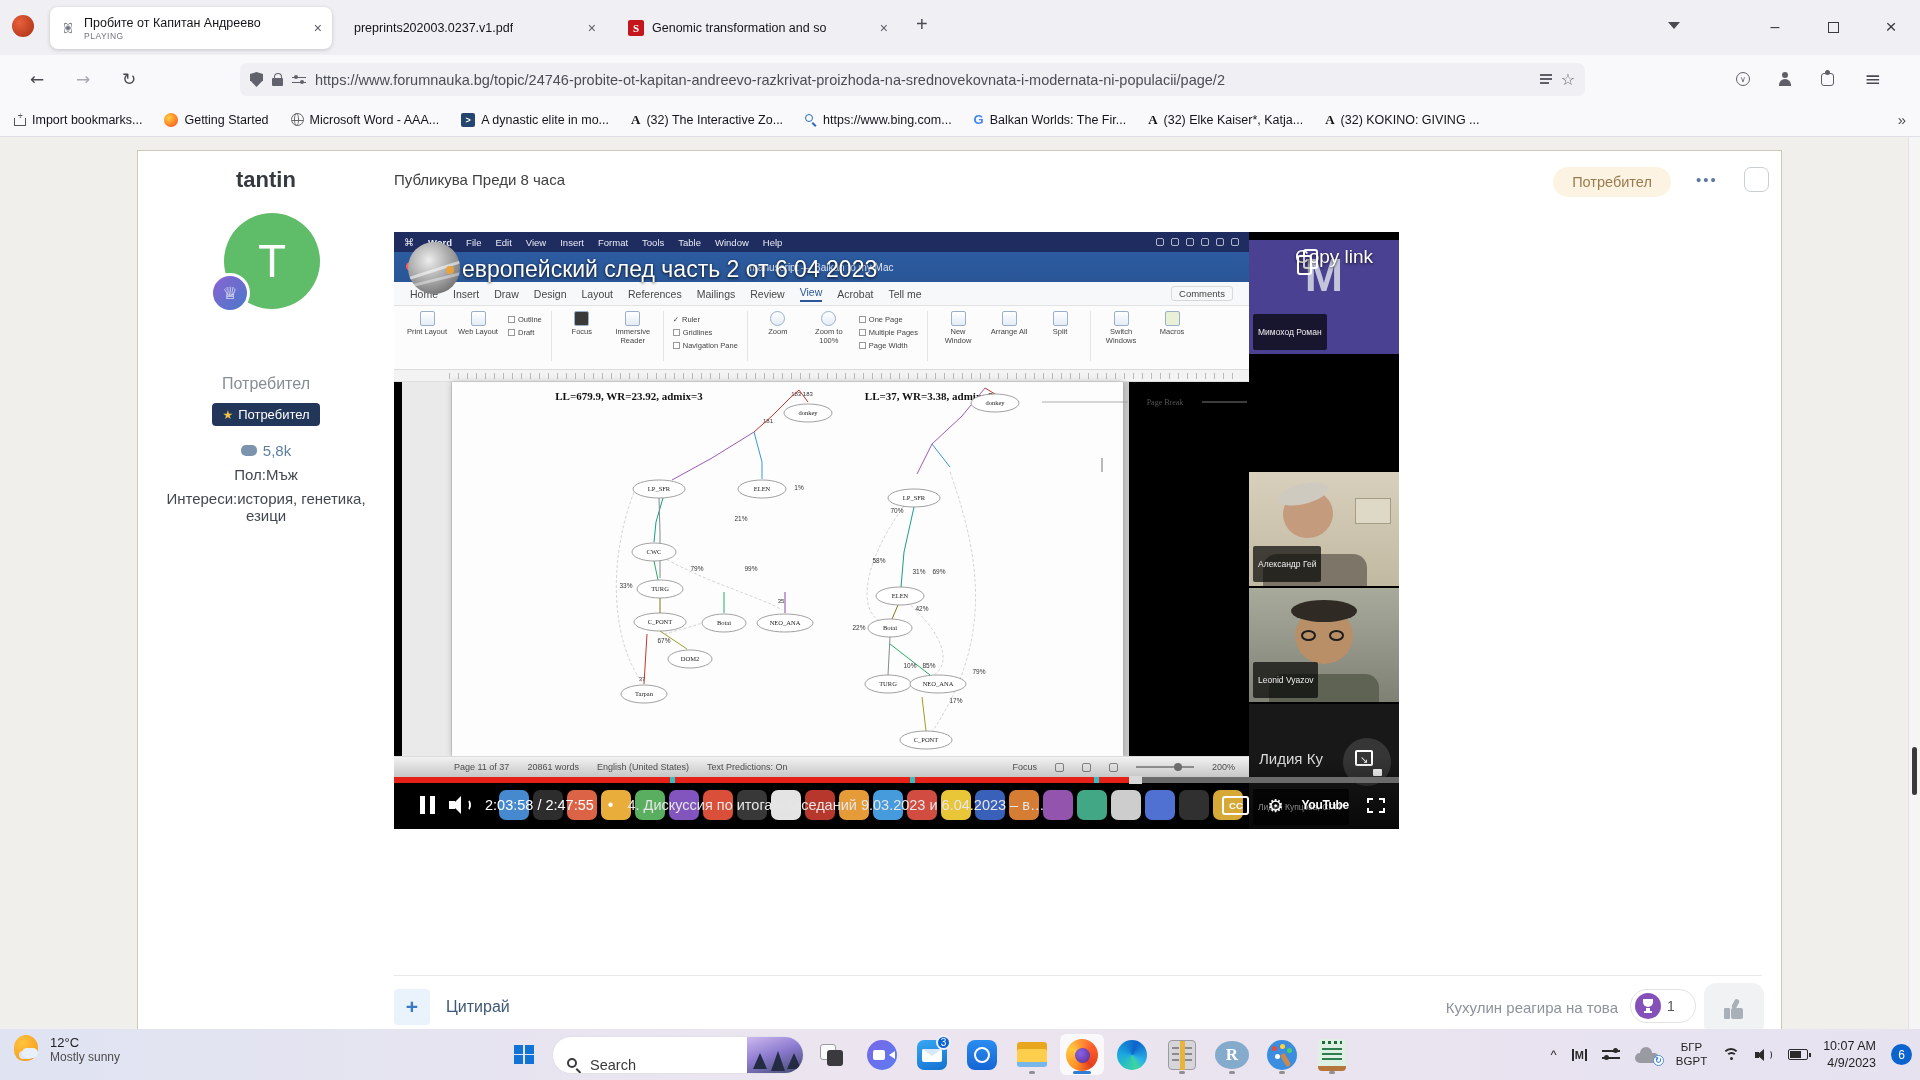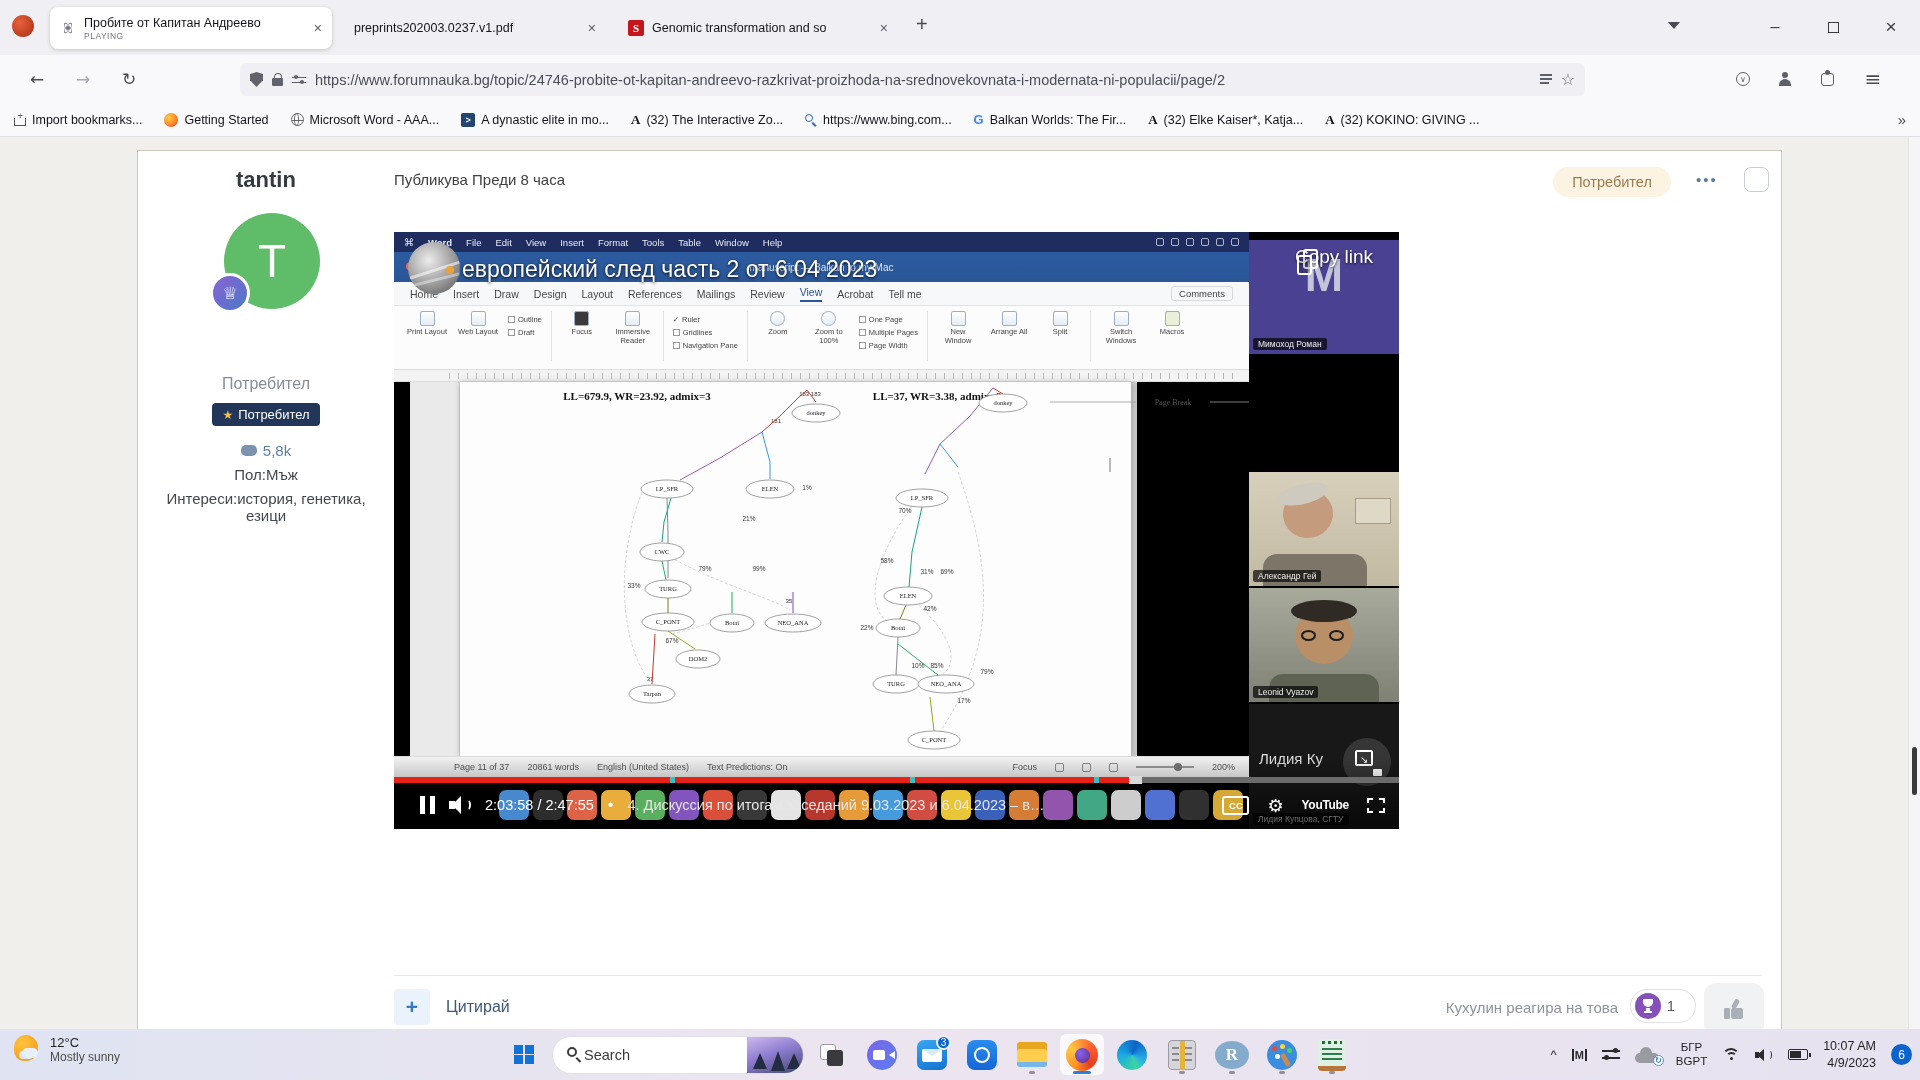--- a/index.html
+++ b/index.html
@@ -82,21 +82,21 @@
 #wtabs .cmts{margin-left:auto;color:#444;border:1px solid #d9d9d9;border-radius:3px;padding:1px 7px;font-size:9.5px}
 #ribbon{position:absolute;left:0;top:74px;width:855px;height:64px;background:#fcfcfc;border-bottom:1px solid #dcdcdc;display:flex;align-items:flex-start;gap:9px;padding:5px 12px}
 .ritem{display:flex;flex-direction:column;align-items:center;gap:2px;font-size:7.5px;color:#444;text-align:center;width:42px;line-height:1.15}
 .ribic{width:15px;height:15px;border:1px solid #9bb0c8;background:linear-gradient(#fff,#e4ecf5);border-radius:2px}
 .rstack{display:flex;flex-direction:column;gap:4px;font-size:7.5px;color:#444;padding-top:4px}
 .rrow{display:flex;align-items:center;gap:3px;white-space:nowrap}
 .cbx{display:inline-block;width:7px;height:7px;border:1px solid #999;background:#fff}
 .vsep{width:1px;height:50px;background:#e4e4e4}
 #ruler{position:absolute;left:0;top:138px;width:855px;height:12px;background:#f3f3f3;border-bottom:1px solid #ddd}
 #ruler s{position:absolute;left:55px;right:10px;top:3px;height:6px;background:repeating-linear-gradient(90deg,#b9b9b9 0 1px,transparent 1px 9px)}
-#docarea{position:absolute;left:16px;top:150px;width:727px;height:374px;background:#c9c9c9}
+#docarea{position:absolute;left:8px;top:150px;width:727px;height:374px;background:#c9c9c9}
 #navstrip{position:absolute;left:0;top:0;width:50px;height:374px;background:#eaeaea;border-right:1px solid #d4d4d4}
 #docpage{position:absolute;left:50px;top:0;right:6px;bottom:0;background:#fdfdfd;box-shadow:0 0 6px rgba(0,0,0,.25)}
 #treesvg{position:absolute;left:0;top:0}
 #wstatus{position:absolute;left:0;top:524px;width:855px;height:21px;background:#f2f2f2;border-top:1px solid #dcdcdc;display:flex;align-items:center;gap:18px;padding:0 14px 0 60px;font-size:9px;color:#555;white-space:nowrap}
 .sic{width:9px;height:9px;border:1px solid #8a8a8a;border-radius:2px}
 #zslider{width:58px;height:2px;background:#9a9a9a;position:relative}
 #zslider s{position:absolute;left:38px;top:-3px;width:8px;height:8px;border-radius:50%;background:#777}
 #ytprog{position:absolute;left:0;top:545px;width:1005px;height:6px;background:#6b6b6b;z-index:6}
 #ytred{position:absolute;left:0;top:0;height:6px;width:735px;background:#e62117}
 .chap{position:absolute;top:0;height:6px;width:5px;background:#35c1c1}
@@ -128,21 +128,21 @@
 #chanav u{position:absolute;left:-6px;top:36px;width:70px;height:3px;background:rgba(255,255,255,.4);transform:rotate(-14deg)}
 #vtitle{position:absolute;left:52px;top:24px;z-index:5;display:flex;align-items:center;gap:8px;color:#fff;font-size:23px;text-shadow:0 1px 3px rgba(0,0,0,.9)}
 #vtitle .dot{width:8px;height:8px;border-radius:50%;background:#e8a33d}
 #copylink{position:absolute;left:880px;top:14px;z-index:5;width:120px;text-align:center;color:#fff;text-shadow:0 1px 3px rgba(0,0,0,.8)}
 .cpico{position:relative;width:26px;height:30px;margin:0 auto 4px}
 .cpico s{position:absolute;left:8px;top:0;width:15px;height:20px;border:2px solid #fff;border-radius:3px}
 .cpico u{position:absolute;left:2px;top:6px;width:15px;height:20px;border:2px solid #fff;border-radius:3px;background:rgba(0,0,0,.2)}
 #copylink .lbl{font-size:19px}
 #pcol{position:absolute;right:0;top:0;width:150px;height:597px;background:#000}
 .ptile{position:absolute;left:0;width:150px;overflow:hidden}
-.chip{position:absolute;left:4px;bottom:4px;background:rgba(0,0,0,.68);color:#eee;font-size:8.5px;padding:1px 5px;border-radius:2px;white-space:nowrap;z-index:3}
+.chip{position:absolute;left:4px;bottom:4px;background:rgba(0,0,0,.68);color:#eee;font-size:8.5px;padding:13px 5px;border-radius:2px;white-space:nowrap;z-index:3}
 .head{position:absolute;border-radius:50%}
 .torso{position:absolute;border-radius:14px 14px 0 0}
 .glass{position:absolute;width:15px;height:11px;border:2px solid #1d1d1d;border-radius:50%}
 #pipbtn{position:absolute;right:8px;top:34px;width:48px;height:48px;border-radius:50%;background:rgba(80,80,80,.55)}
 #pipbtn s{position:absolute;left:12px;top:12px;width:18px;height:16px;border:2px solid #fff;border-radius:2px}
 #pipbtn b{position:absolute;right:9px;bottom:10px;width:9px;height:7px;background:#fff;border-radius:1px}
 #pipbtn u{position:absolute;left:17px;top:16px;color:#fff;font-size:10px;font-family:"DejaVu Sans",sans-serif}
 
 #ptext{position:absolute;left:256px;top:742px;width:1368px;font-size:17px;line-height:1.65;color:#383838}
 #pdivider{position:absolute;left:256px;top:824px;width:1368px;border-top:1px solid #e8e8e8}
@@ -168,21 +168,21 @@
 .wico u{position:absolute;left:10px;top:14px;width:16px;height:10px;border-radius:6px;background:#e8f0fa;box-shadow:-4px 2px 0 -1px #dbe6f5}
 #weather .t1{font-size:13px;color:#1f1f1f}
 #weather .t2{font-size:12px;color:#4c4c4c}
 #centergroup{position:absolute;left:502px;top:5px;height:41px;display:flex;align-items:center;gap:6px}
 .slot{position:relative;width:44px;height:41px;display:flex;align-items:center;justify-content:center}
 .slot.active{background:rgba(255,255,255,.72);border-radius:6px}
 .slot.active:after{content:"";position:absolute;bottom:1px;left:50%;margin-left:-9px;width:18px;height:3px;border-radius:2px;background:#2f7bd9}
 .rundot:before{content:"";position:absolute;bottom:1px;left:50%;margin-left:-3px;width:6px;height:3px;border-radius:2px;background:#8f8f94}
 .winlogo{display:grid;grid-template-columns:9px 9px;grid-template-rows:9px 9px;gap:1.5px}
 .winlogo s{background:#1273d6}
-#searchpill{position:relative;width:252px;height:38px;background:#fff;border:1px solid #e3e1e8;border-radius:19px;display:flex;align-items:center;gap:2px;padding:0 0 0 14px;overflow:hidden}
+#searchpill{position:relative;width:252px;height:38px;background:#fff;border:1px solid #e3e1e8;border-radius:19px;display:flex;align-items:flex-end;gap:8px;padding:0 0 0 14px;overflow:hidden}
 #searchpill .mg{position:relative;width:15px;height:15px}
 #searchpill .mg s{position:absolute;left:0;top:0;width:10px;height:10px;border:2px solid #3c3c3c;border-radius:50%}
 #searchpill .mg u{position:absolute;left:10px;top:10px;width:6px;height:2px;background:#3c3c3c;transform:rotate(45deg);transform-origin:0 0}
 #searchpill .stxt{font-size:14.5px;color:#3a3a3a}
 #searchimg{position:absolute;right:0;top:0;width:56px;height:38px;background:linear-gradient(160deg,#cdb9ef 0%,#8d7bd0 45%,#3c4667 100%);}
 #searchimg s{position:absolute;bottom:6px;border-left:7px solid transparent;border-right:7px solid transparent;border-bottom:16px solid #242c44}
 #searchimg s:nth-child(1){left:6px}#searchimg s:nth-child(2){left:24px;bottom:4px;border-bottom-width:20px}#searchimg s:nth-child(3){left:40px}
 .tvw{position:relative;width:24px;height:22px}
 .tvw s{position:absolute;left:0;top:0;width:16px;height:16px;background:#fafafa;border:1px solid #9a9aa0;border-radius:3px}
 .tvw u{position:absolute;left:7px;top:6px;width:16px;height:16px;background:#3a3a3e;border-radius:3px}

